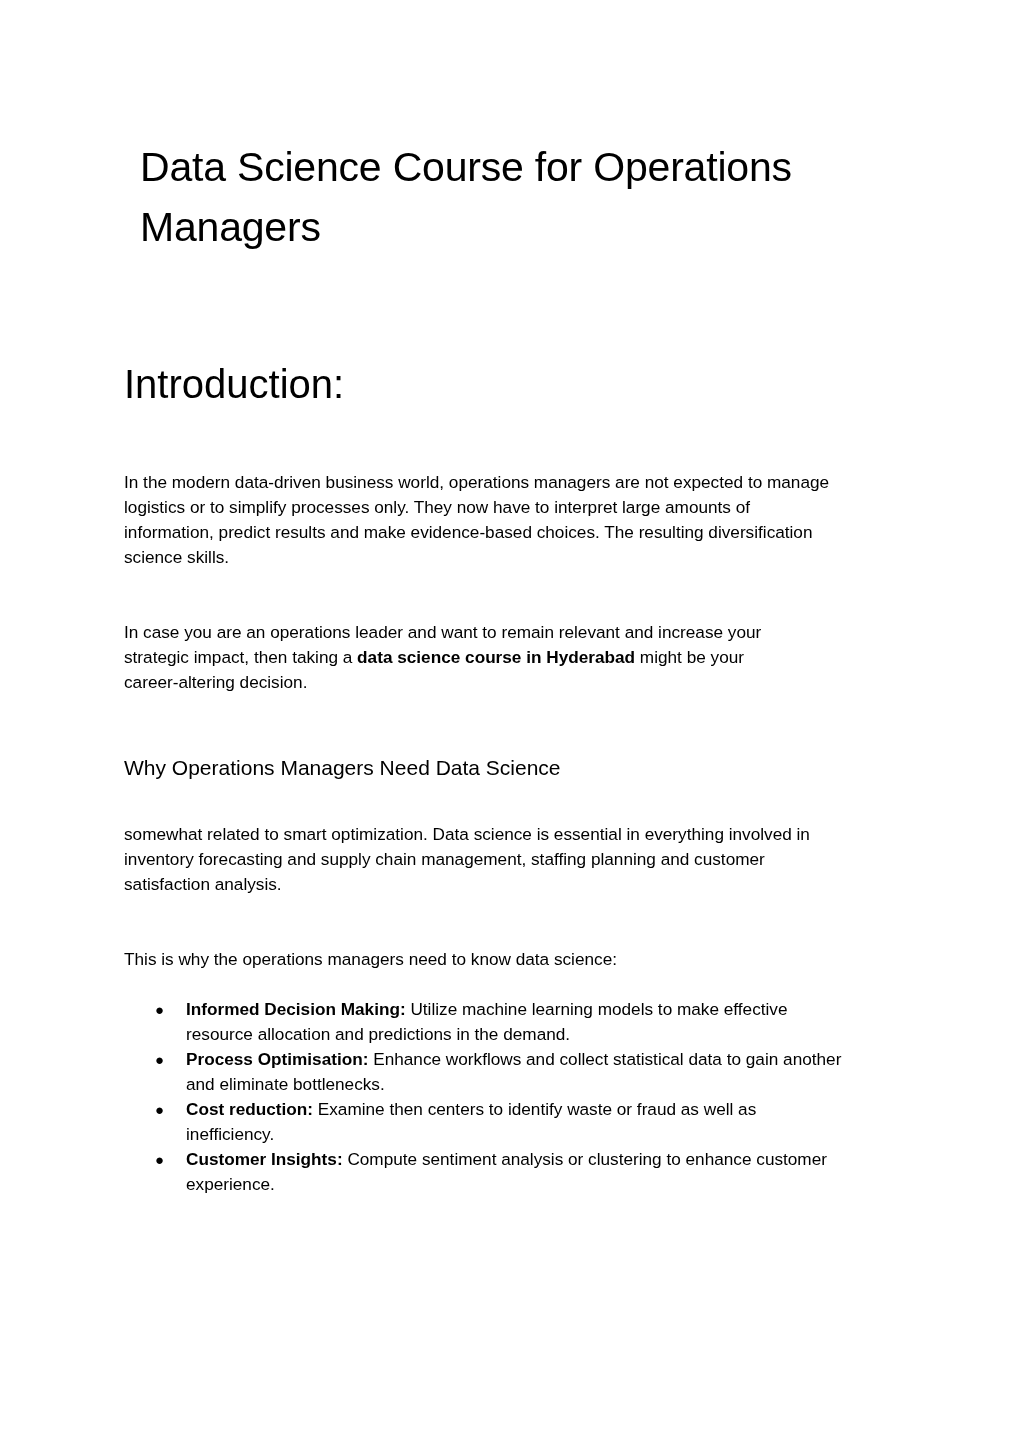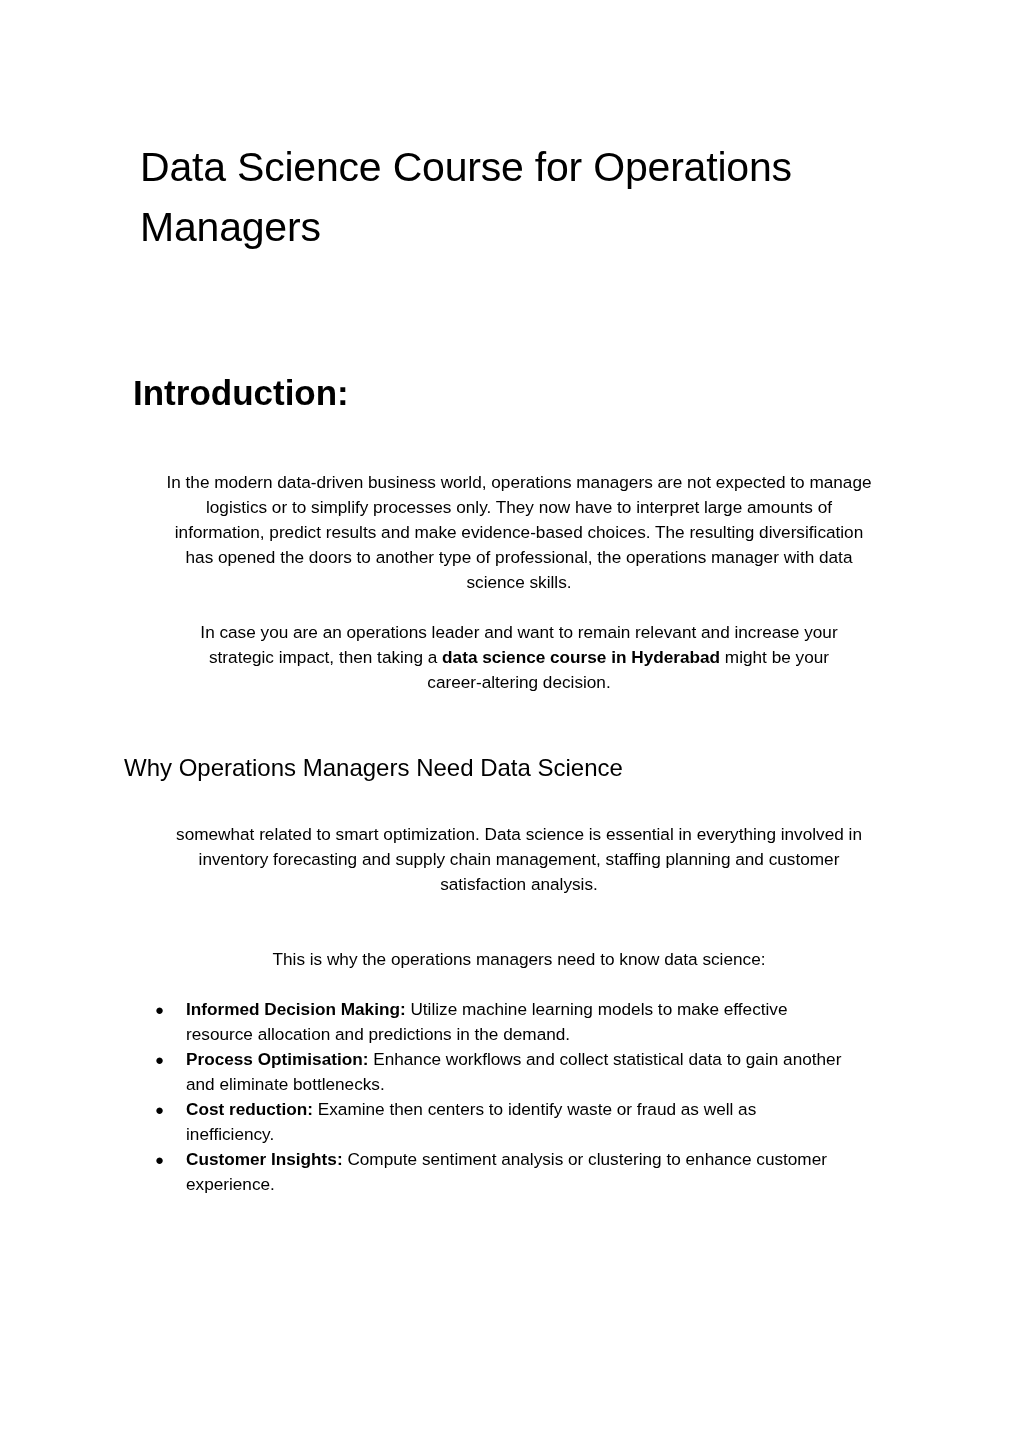--- a/index.html
+++ b/index.html
@@ -25,42 +25,41 @@
       font-size: 41px;
       font-weight: normal;
       line-height: 60px;
       letter-spacing: -0.2px;
       white-space: nowrap;
     }
     .h-intro {
       position: absolute;
       top: 364px;
       left: 0;
-      margin: 9px;
-      font-size: 35px;
-      font-weight: bold;
+      margin: 0;
+      font-size: 40px;
+      font-weight: normal;
       line-height: 40px;
     }
     .h-why {
       position: absolute;
       top: 752px;
       left: 0;
       margin: 0;
-      font-size: 24px;
+      font-size: 21px;
       font-weight: normal;
       line-height: 32px;
     }
     .para {
       position: absolute;
       left: 0;
       margin: 0;
       font-size: 17.2px;
       line-height: 25px;
       width: 790px;
-      text-align: center;
     }
     .p1 { top: 470px; }
     .p2 { top: 620px; }
     .p3 { top: 822px; }
     .p4 { top: 947px; }
     .bullets {
       position: absolute;
       top: 997px;
       left: 0;
       margin: 0;
@@ -93,21 +92,20 @@
     <span class="line">Data Science Course for Operations</span>
     <span class="line">Managers</span>
   </h1>
 
   <h2 class="h-intro">Introduction:</h2>
 
   <p class="para p1">
     <span class="line">In the modern data-driven business world, operations managers are not expected to manage</span>
     <span class="line">logistics or to simplify processes only. They now have to interpret large amounts of</span>
     <span class="line">information, predict results and make evidence-based choices. The resulting diversification</span>
-    <span class="line">has opened the doors to another type of professional, the operations manager with data</span>
     <span class="line">science skills.</span>
   </p>
 
   <p class="para p2">
     <span class="line">In case you are an operations leader and want to remain relevant and increase your</span>
     <span class="line"><span>strategic impact, then taking a </span><b>data science course in Hyderabad</b><span> might be your</span></span>
     <span class="line">career-altering decision.</span>
   </p>
 
   <h2 class="h-why">Why Operations Managers Need Data Science</h2>

